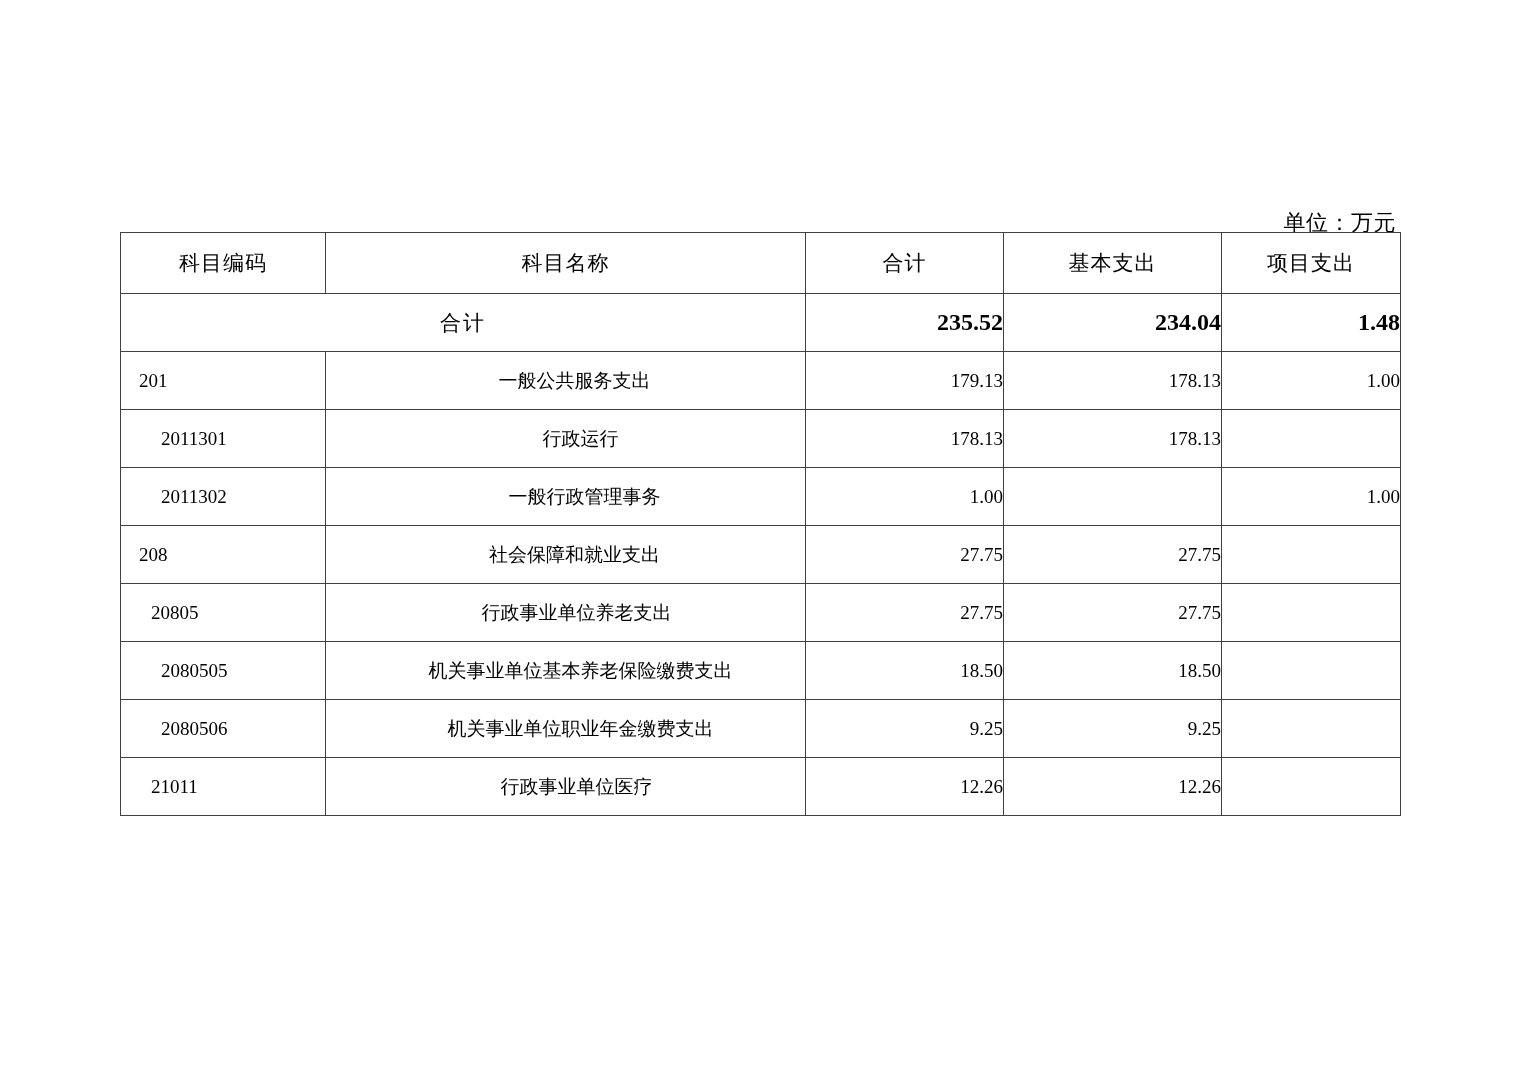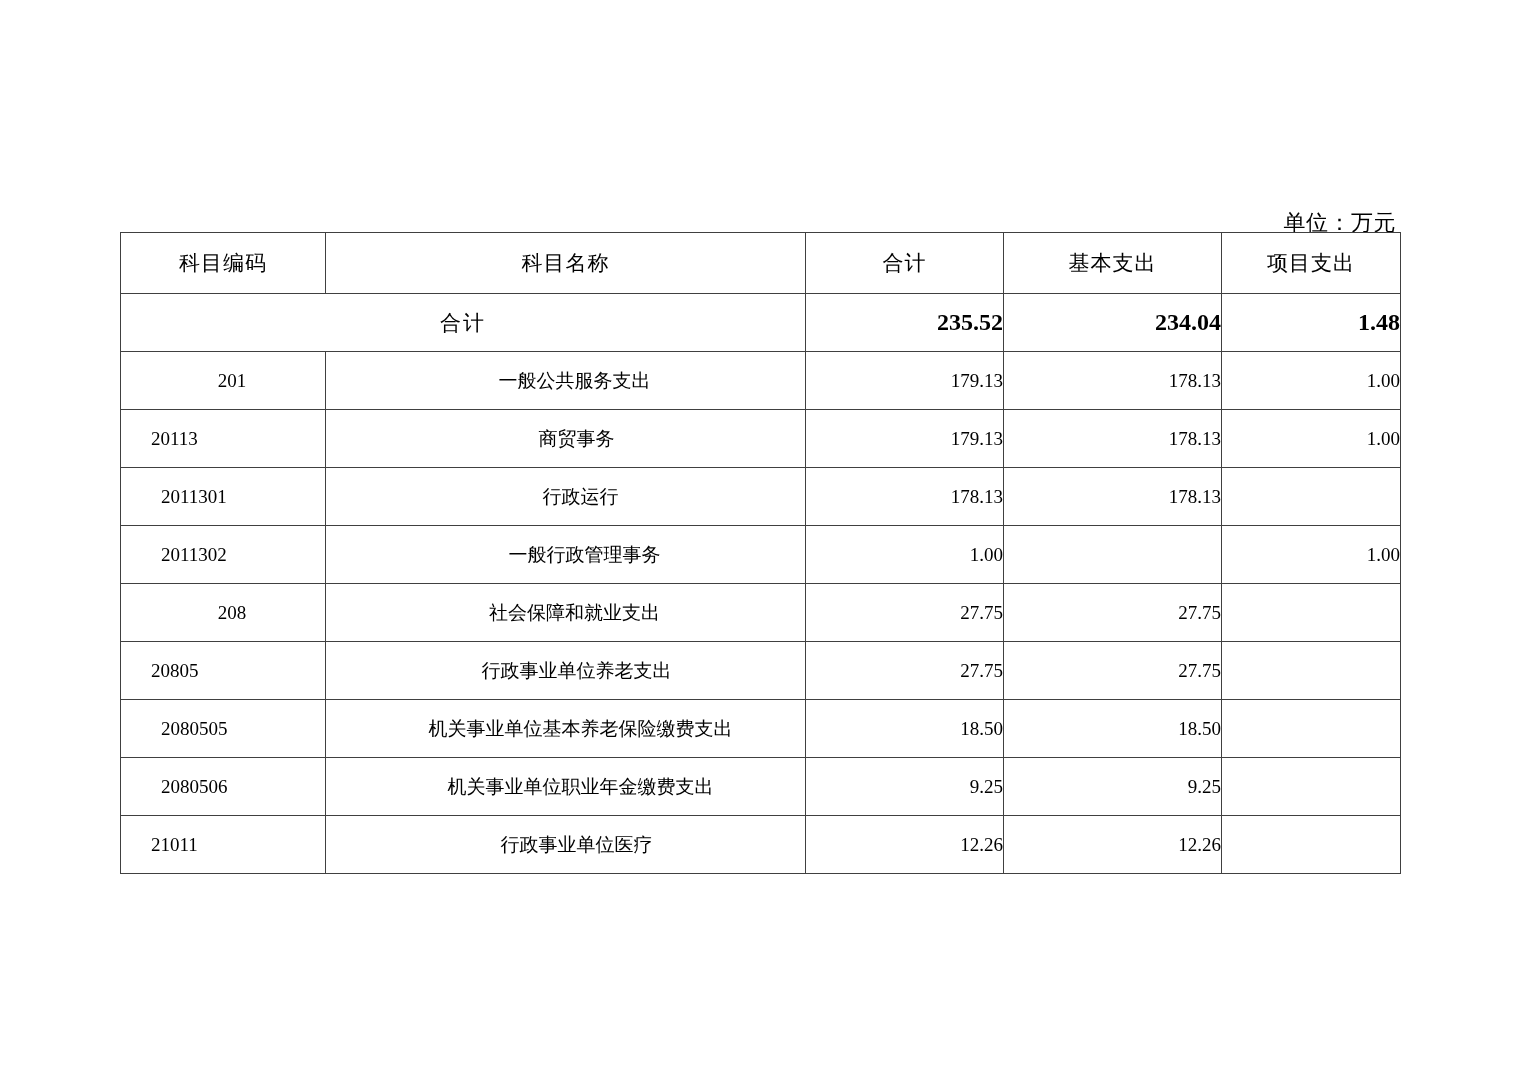--- a/index.html
+++ b/index.html
@@ -73,21 +73,21 @@
   .total-row-label {
     text-align: center;
     font-size: 21px;
     letter-spacing: 2px;
   }
   .total-row .num {
     font-weight: bold;
     font-size: 24px;
   }
   
-  .lvl0 .code { padding-left: 18px; text-align: center; }
+  .lvl0 .code { padding-left: 18px; }
   .lvl1 .code { padding-left: 30px; }
   .lvl2 .code { padding-left: 40px; }
 
   .lvl0 .name { padding-left: 18px; }
   .lvl1 .name { padding-left: 22px; }
   .lvl2 .name { padding-left: 30px; }
 </style>
 </head>
 <body>
 
@@ -121,27 +121,20 @@
       </tr>
 
       <tr class="lvl0">
         <td class="row-cell code">201</td>
         <td class="row-cell name">一般公共服务支出</td>
         <td class="row-cell num">179.13</td>
         <td class="row-cell num">178.13</td>
         <td class="row-cell num">1.00</td>
       </tr>
 
-      <tr class="lvl1">
-        <td class="row-cell code">20113</td>
-        <td class="row-cell name">商贸事务</td>
-        <td class="row-cell num">179.13</td>
-        <td class="row-cell num">178.13</td>
-        <td class="row-cell num">1.00</td>
-      </tr>
 
       <tr class="lvl2">
         <td class="row-cell code">2011301</td>
         <td class="row-cell name">行政运行</td>
         <td class="row-cell num">178.13</td>
         <td class="row-cell num">178.13</td>
         <td class="row-cell num"></td>
       </tr>
 
       <tr class="lvl2">

